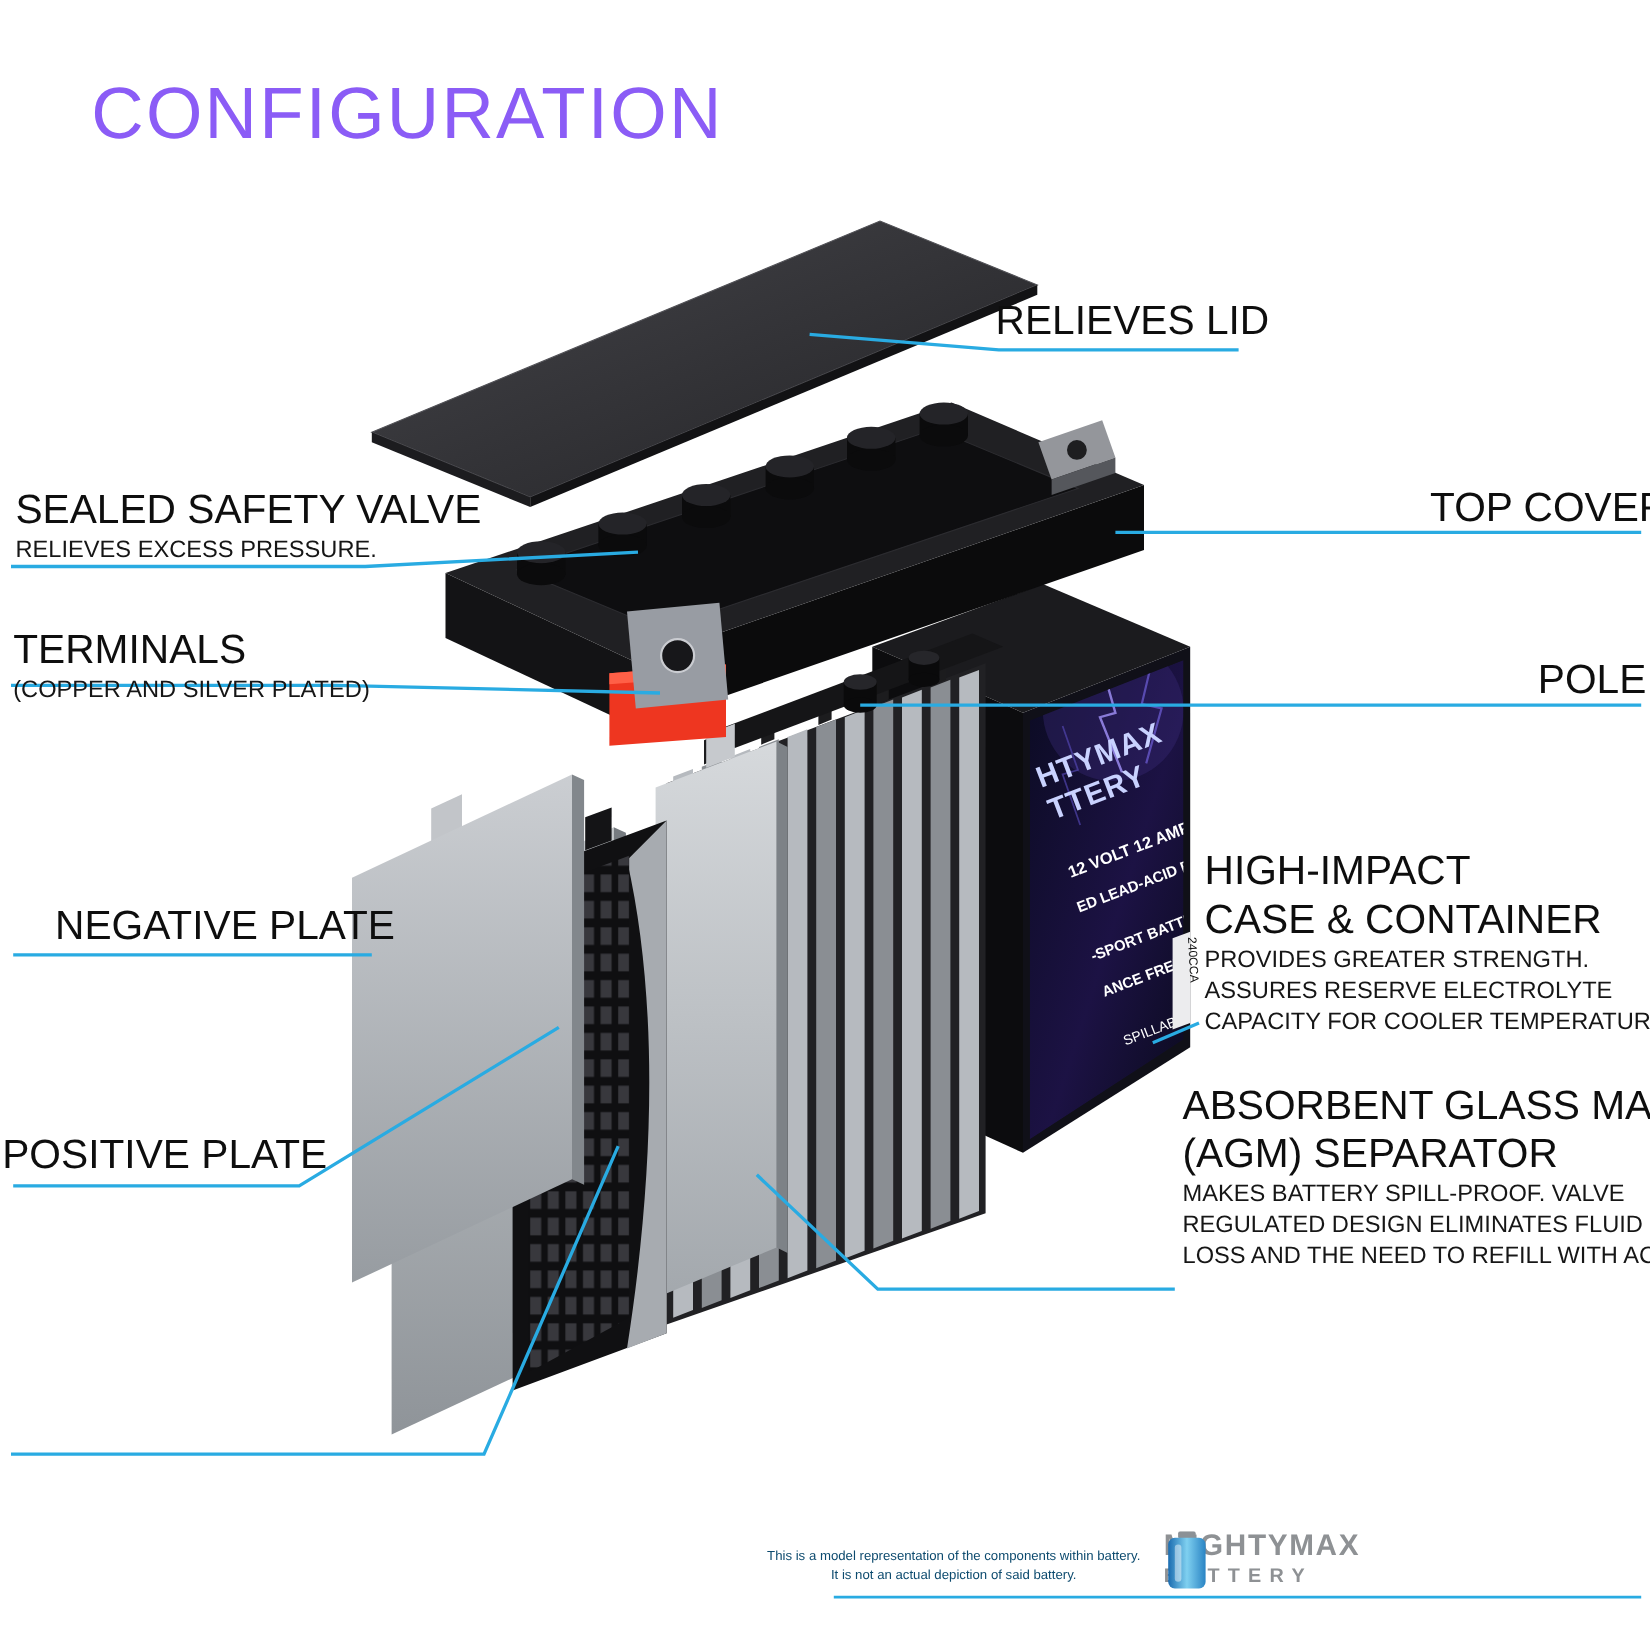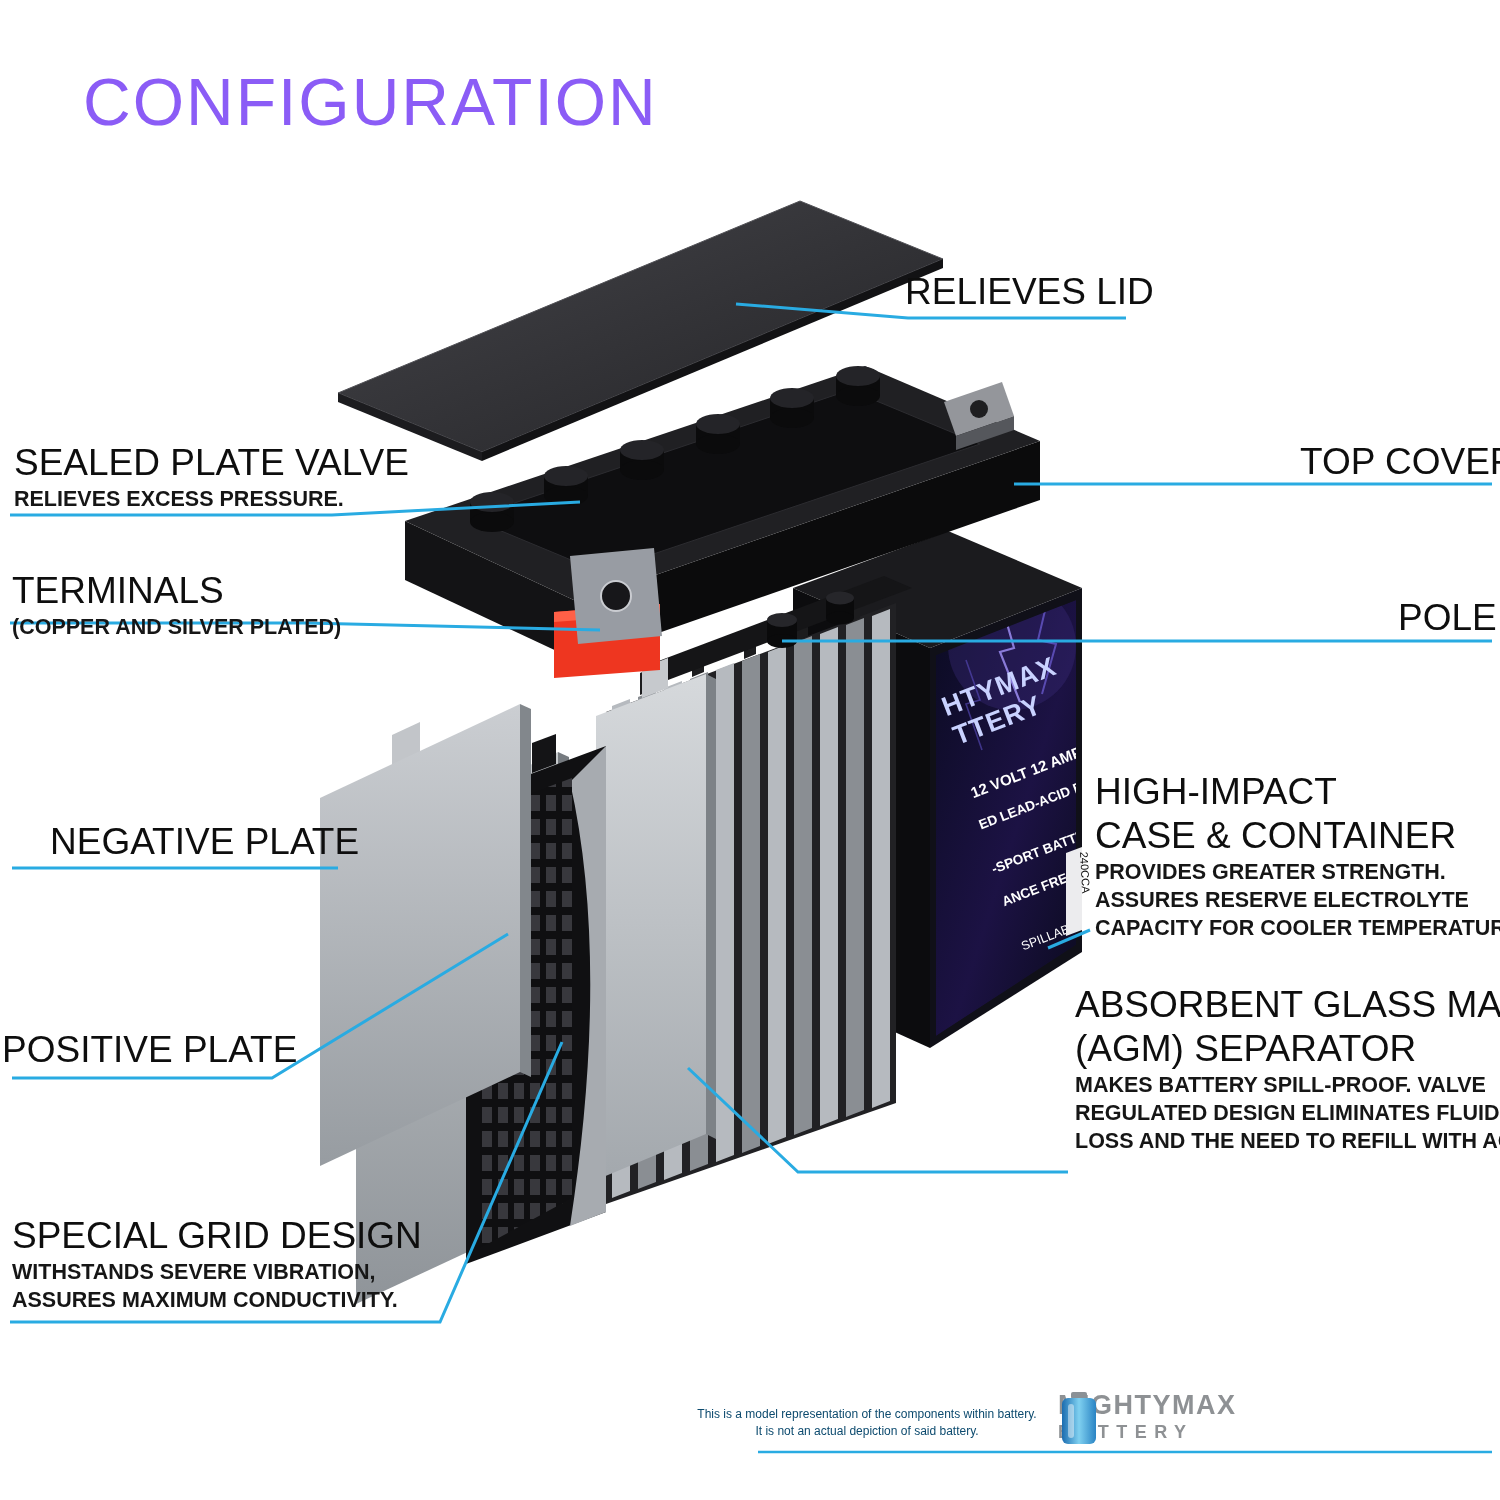--- a/index.html
+++ b/index.html
@@ -4,21 +4,21 @@
 <style>
   html,body{margin:0;padding:0;background:#ffffff;}
   .canvas{position:relative;width:1500px;height:1500px;background:#ffffff;overflow:hidden;
           font-family:"Liberation Sans", sans-serif;}
   svg{position:absolute;left:0;top:0;}
   svg text{font-family:"Liberation Sans", sans-serif;}
   .page-title{position:absolute;left:83px;top:64px;font-size:66px;letter-spacing:2px;
               color:#8b5cf6;font-weight:400;}
   .co{position:absolute;}
   .co-title{font-size:37px;font-weight:400;color:#0e0e0e;white-space:nowrap;line-height:44px;}
-  .co-desc{font-size:21.5px;color:#161616;line-height:28px;white-space:nowrap;font-weight:bold;}
+  .co-desc{font-size:21.5px;color:#161616;line-height:28px;white-space:nowrap;}
   .footer-disclaimer{position:absolute;left:686px;top:1406px;width:362px;text-align:center;
                      font-size:12px;line-height:17px;color:#0c4a6e;}
   .footer-disclaimer div{white-space:nowrap;}
   .logo{position:absolute;left:1058px;top:1392px;display:flex;align-items:center;gap:10px;}
   .logo-text{display:flex;flex-direction:column;line-height:1;}
   .logo-name{font-size:27px;font-weight:bold;color:#8e9194;letter-spacing:1.5px;}
   .logo-sub{font-size:18px;font-weight:bold;color:#8e9194;letter-spacing:7.5px;margin-top:4px;}
 </style>
 </head>
 <body>
@@ -210,21 +210,21 @@
     </g>
   </svg>
 
   <div class="page-title">CONFIGURATION</div>
 
   <div class="co" style="left:905px;top:270px;">
     <div class="co-title">RELIEVES LID</div>
   </div>
 
   <div class="co" style="left:14px;top:441px;">
-    <div class="co-title">SEALED PLATE VALVE</div>
+    <div class="co-title">SEALED SAFETY VALVE</div>
     <div class="co-desc">RELIEVES EXCESS PRESSURE.</div>
   </div>
 
   <div class="co" style="left:1300px;top:440px;">
     <div class="co-title">TOP COVER</div>
   </div>
 
   <div class="co" style="left:12px;top:569px;">
     <div class="co-title">TERMINALS</div>
     <div class="co-desc">(COPPER AND SILVER PLATED)</div>
@@ -251,25 +251,20 @@
   </div>
 
   <div class="co" style="left:1075px;top:983px;">
     <div class="co-title">ABSORBENT GLASS MAT</div>
     <div class="co-title">(AGM) SEPARATOR</div>
     <div class="co-desc">MAKES BATTERY SPILL-PROOF. VALVE</div>
     <div class="co-desc">REGULATED DESIGN ELIMINATES FLUID</div>
     <div class="co-desc">LOSS AND THE NEED TO REFILL WITH ACID.</div>
   </div>
 
-  <div class="co" style="left:12px;top:1214px;">
-    <div class="co-title">SPECIAL GRID DESIGN</div>
-    <div class="co-desc">WITHSTANDS SEVERE VIBRATION,</div>
-    <div class="co-desc">ASSURES MAXIMUM CONDUCTIVITY.</div>
-  </div>
 
   <div class="footer-disclaimer">
     <div>This is a model representation of the components within battery.</div>
     <div>It is not an actual depiction of said battery.</div>
   </div>
 
   <div class="logo">
     <svg width="42" height="54" viewBox="0 0 42 54">
       <rect x="13" y="0" width="16" height="7" rx="2" fill="#8b9196"></rect>
       <rect x="4" y="6" width="34" height="46" rx="6" fill="url(#miniLogoGrad)"></rect>

